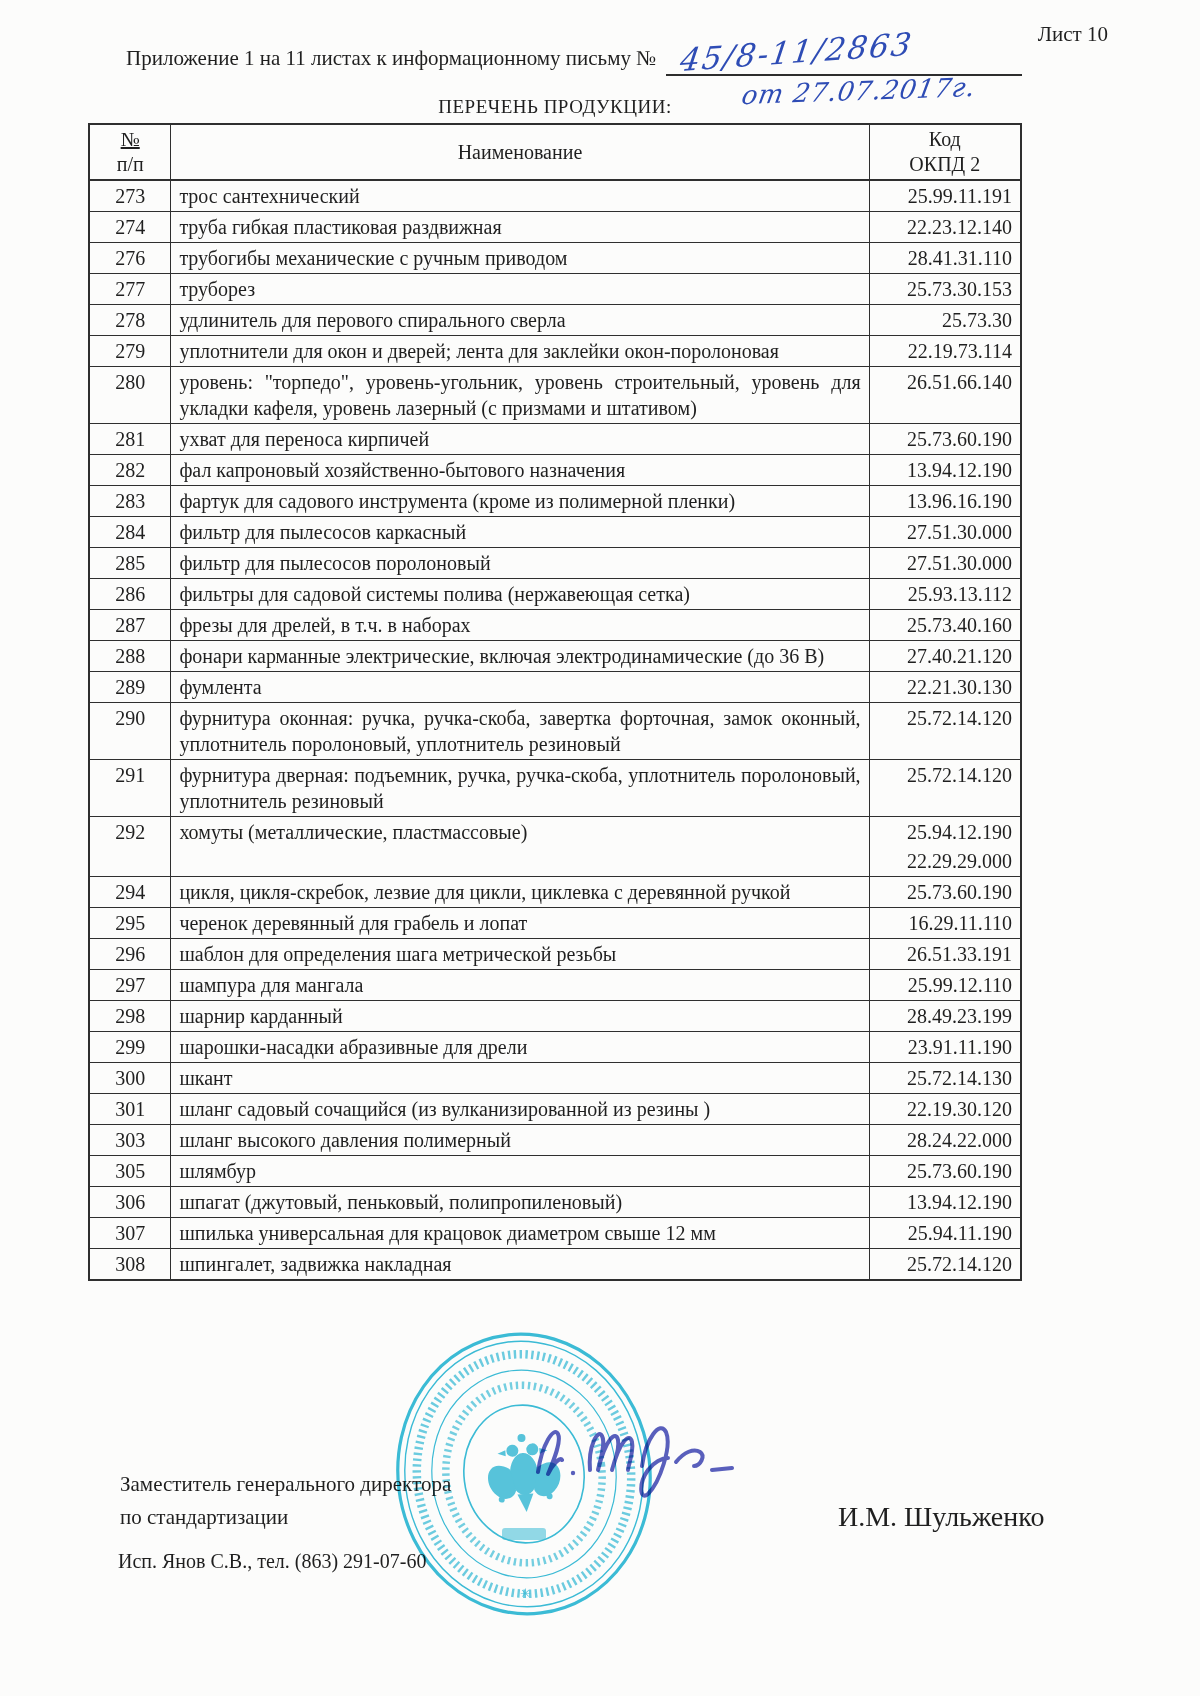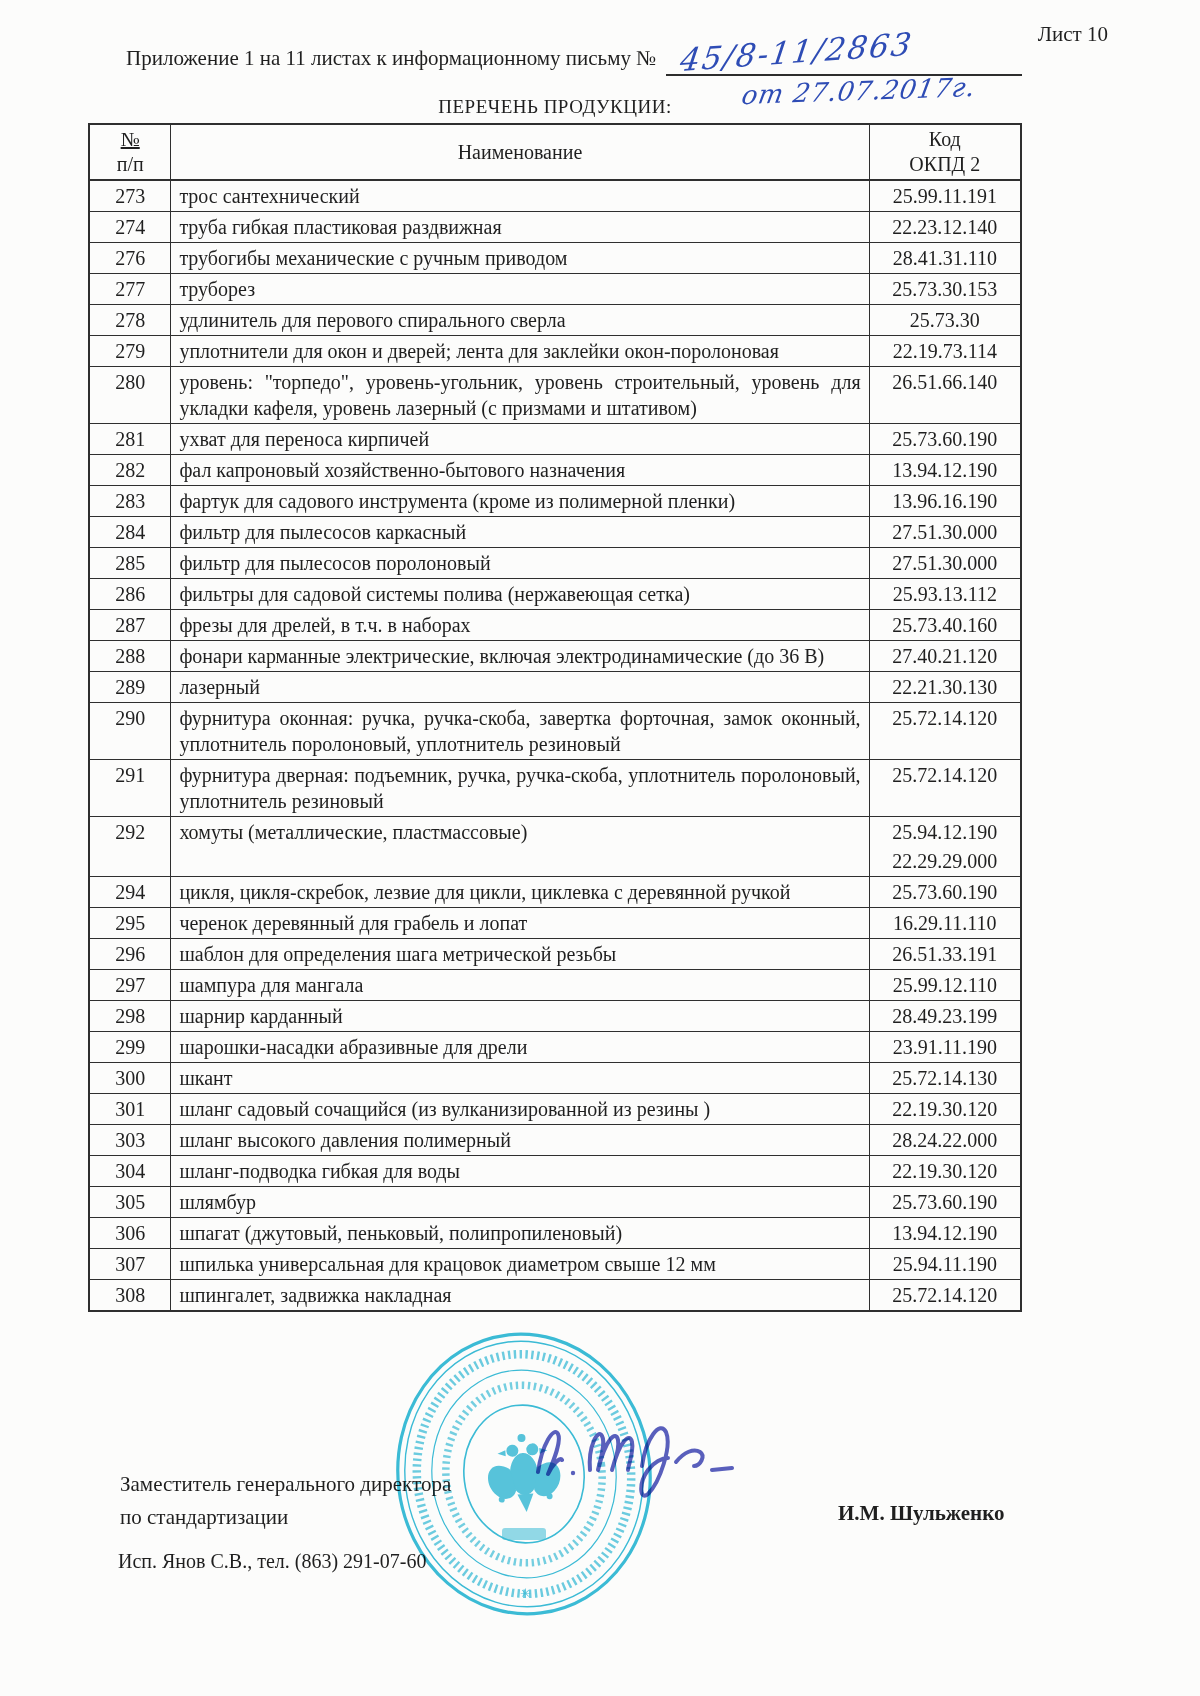--- a/index.html
+++ b/index.html
@@ -70,28 +70,28 @@
     font-weight:normal;height:56px;line-height:1.25;
     border-bottom:2px solid var(--line);
   }
   col.c-num{width:82px;}
   col.c-name{width:700px;}
   col.c-code{width:152px;}
   .num-underline{text-decoration:underline;}
   td.num-cell{text-align:center;padding-top:3px;}
   td.name-cell{text-align:left;padding-left:14px;padding-right:12px;padding-top:3px;}
   td.name-cell.justified{text-align:justify;}
-  td.code-cell{text-align:center;padding-top:3px;}
+  td.code-cell{text-align:right;padding-top:3px;}
   .code-line + .code-line{margin-top:3px;}
   .footer-block{
     position:absolute;left:120px;top:1468px;
     font-size:21px;line-height:1.55;
   }
   .signer-name{
-    position:absolute;left:838px;top:1501px;font-size:21px;white-space:nowrap;font-weight:bold;
+    position:absolute;left:838px;top:1501px;font-size:28px;white-space:nowrap;
   }
   .executor-line{
     position:absolute;left:118px;top:1550px;font-size:20px;white-space:nowrap;
   }
   .stamp-wrap{
     position:absolute;left:388px;top:1322px;width:272px;height:304px;
     mix-blend-mode:multiply;pointer-events:none;
   }
   .signature-wrap{
     position:absolute;left:528px;top:1388px;width:244px;height:124px;
@@ -233,21 +233,21 @@
       </tr>
       <tr>
         <td class="num-cell">288</td>
         <td class="name-cell">фонари карманные электрические, включая электродинамические (до 36 В)</td>
         <td class="code-cell">
           <div class="code-line">27.40.21.120</div>
         </td>
       </tr>
       <tr>
         <td class="num-cell">289</td>
-        <td class="name-cell">лазерный</td>
+        <td class="name-cell">фумлента</td>
         <td class="code-cell">
           <div class="code-line">22.21.30.130</div>
         </td>
       </tr>
       <tr>
         <td class="num-cell">290</td>
         <td class="name-cell justified">фурнитура оконная: ручка, ручка-скоба, завертка форточная, замок оконный, уплотнитель поролоновый, уплотнитель резиновый</td>
         <td class="code-cell">
           <div class="code-line">25.72.14.120</div>
         </td>
@@ -321,27 +321,20 @@
         <td class="name-cell">шланг садовый сочащийся (из вулканизированной из резины )</td>
         <td class="code-cell">
           <div class="code-line">22.19.30.120</div>
         </td>
       </tr>
       <tr>
         <td class="num-cell">303</td>
         <td class="name-cell">шланг высокого давления полимерный</td>
         <td class="code-cell">
           <div class="code-line">28.24.22.000</div>
-        </td>
-      </tr>
-      <tr>
-        <td class="num-cell">304</td>
-        <td class="name-cell">шланг-подводка гибкая для воды</td>
-        <td class="code-cell">
-          <div class="code-line">22.19.30.120</div>
         </td>
       </tr>
       <tr>
         <td class="num-cell">305</td>
         <td class="name-cell">шлямбур</td>
         <td class="code-cell">
           <div class="code-line">25.73.60.190</div>
         </td>
       </tr>
       <tr>

